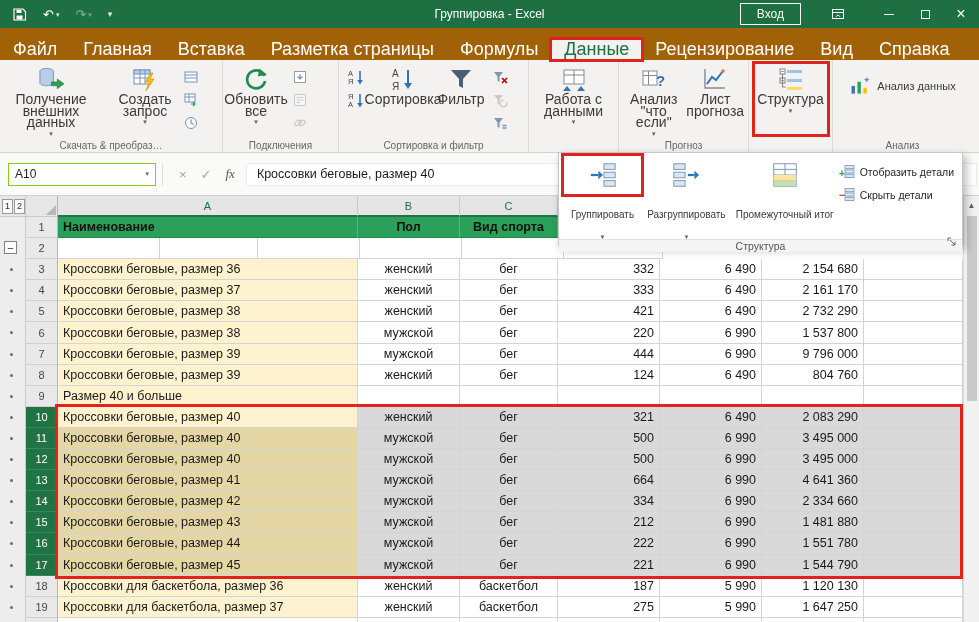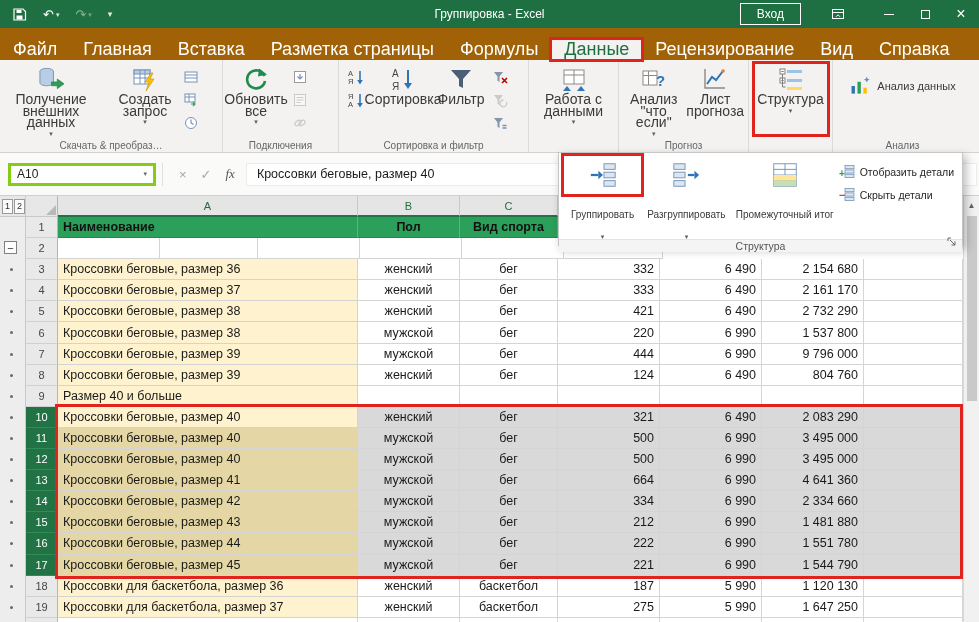--- a/index.html
+++ b/index.html
@@ -40,21 +40,21 @@
 .smallcol{display:flex;flex-direction:column;gap:3px;padding:4px 2px 0}
 .smallbtn{width:24px;height:20px;display:flex;align-items:center;justify-content:center}
 .sortstack{display:flex;flex-direction:column;gap:3px;padding:4px 2px 0}
 .w96{width:96px}.w64{width:64px}.w60{width:60px}.w66{width:66px}.w50{width:50px}.w80{width:80px}.w74{width:74px}
 .gap14{margin-left:14px}
 .colgrp{flex-direction:column;align-items:center;display:flex}
 .adbtn{display:flex;align-items:center;gap:6px;font-size:11px;color:#3B3A39;margin-top:12px}
 
 
 .fbar{height:43px;background:#FAFAF9;border-bottom:1px solid #CFCFCF;display:flex;align-items:center;padding-left:8px}
-.namebox{width:148px;height:23px;background:#fff;border:3px solid #84cc16;display:flex;align-items:center;padding:0 6px;font-size:12px;color:#222}
+.namebox{width:148px;height:23px;background:#fff;border:1px solid #84cc16;display:flex;align-items:center;padding:0 6px;font-size:12px;color:#222}
 .nb-caret{margin-left:auto;font-size:7px;color:#666}
 .fdiv{width:6px;height:23px;border-left:1px solid #E1DFDD;margin-left:6px}
 .fxbtns{display:flex;align-items:center;gap:14px;padding:0 11px;color:#A6A6A6;font-size:13px}
 .fx{font-style:italic;font-family:"Liberation Serif",serif;color:#555;font-size:13px}
 .fvalue{flex:1;height:23px;background:#fff;border:1px solid #ECECEC;display:flex;align-items:center;padding:0 10px;font-size:12.5px;color:#1a1a1a;margin-right:2px}
 
 
 .sheet{position:relative;height:426px;background:#fff}
 .chrow{display:flex;height:21px}
 .corner-gutter{width:26px;background:#E7E7E7;border-right:1px solid #C9C9C9;border-bottom:1px solid #C9C9C9;display:flex;align-items:center;gap:1px;padding-left:2px}

